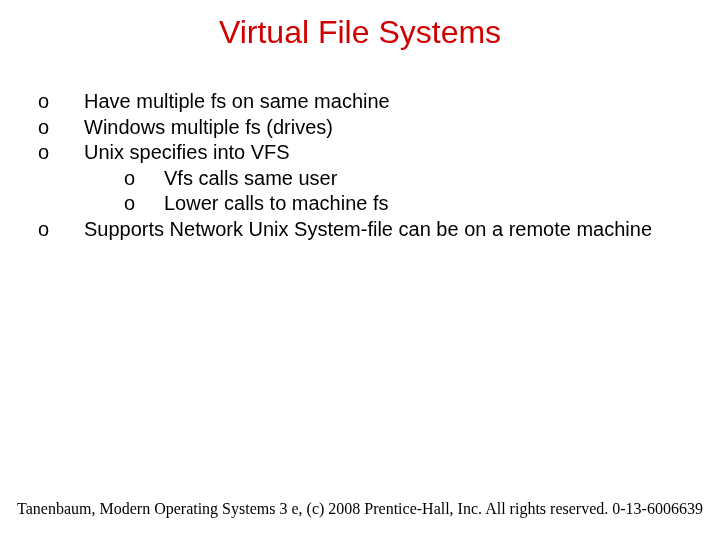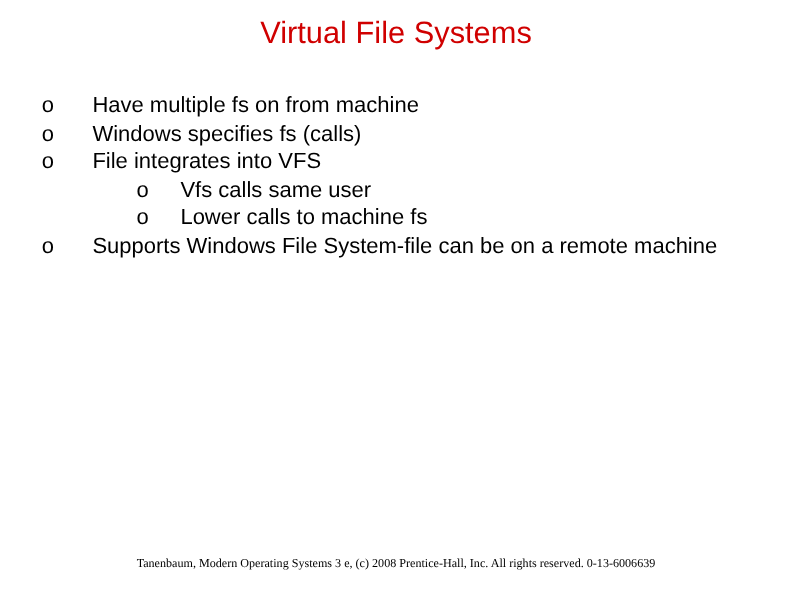--- a/index.html
+++ b/index.html
@@ -13,21 +13,21 @@
     position: relative;
   }
   .slide {
     width: 720px;
     height: 540px;
     position: relative;
     box-sizing: border-box;
   }
   .title {
     text-align: center;
-    font-size: 28px;
+    font-size: 32px;
     padding-top: 14px;
     color: #d00000;
     font-weight: 400;
   }
   .content {
     padding: 38px 36px 0 36px;
     font-size: 20px;
     line-height: 1.28;
   }
   .row {
@@ -48,60 +48,60 @@
   }
   .text {
     flex: 1;
   }
   .footer {
     position: absolute;
     bottom: 22px;
     width: 100%;
     text-align: center;
     font-family: Georgia, "Times New Roman", serif;
-    font-size: 11px;
+    font-size: 16px;
     color: #000;
   }
 </style>
 </head>
 <body>
 
 <div class="slide">
 
   <div class="title">Virtual File Systems</div>
 
   <div class="content">
 
     <div class="row">
       <div class="bullet">o</div>
-      <div class="text">Have multiple fs on from machine</div>
+      <div class="text">Have multiple fs on same machine</div>
     </div>
 
     <div class="row">
       <div class="bullet">o</div>
-      <div class="text">Windows specifies fs (calls)</div>
+      <div class="text">Windows multiple fs (drives)</div>
     </div>
 
     <div class="row">
       <div class="bullet">o</div>
-      <div class="text">File integrates into VFS</div>
+      <div class="text">Unix specifies into VFS</div>
     </div>
 
     <div class="row sub">
       <div class="bullet">o</div>
       <div class="text">Vfs calls same user</div>
     </div>
 
     <div class="row sub">
       <div class="bullet">o</div>
       <div class="text">Lower calls to machine fs</div>
     </div>
 
     <div class="row">
       <div class="bullet">o</div>
-      <div class="text">Supports Windows File System-file can be on a remote machine</div>
+      <div class="text">Supports Network Unix System-file can be on a remote machine</div>
     </div>
 
   </div>
 
   <div class="footer">Tanenbaum, Modern Operating Systems 3 e, (c) 2008 Prentice-Hall, Inc. All rights reserved. 0-13-6006639</div>
 
 </div>
 
 </body></html>

